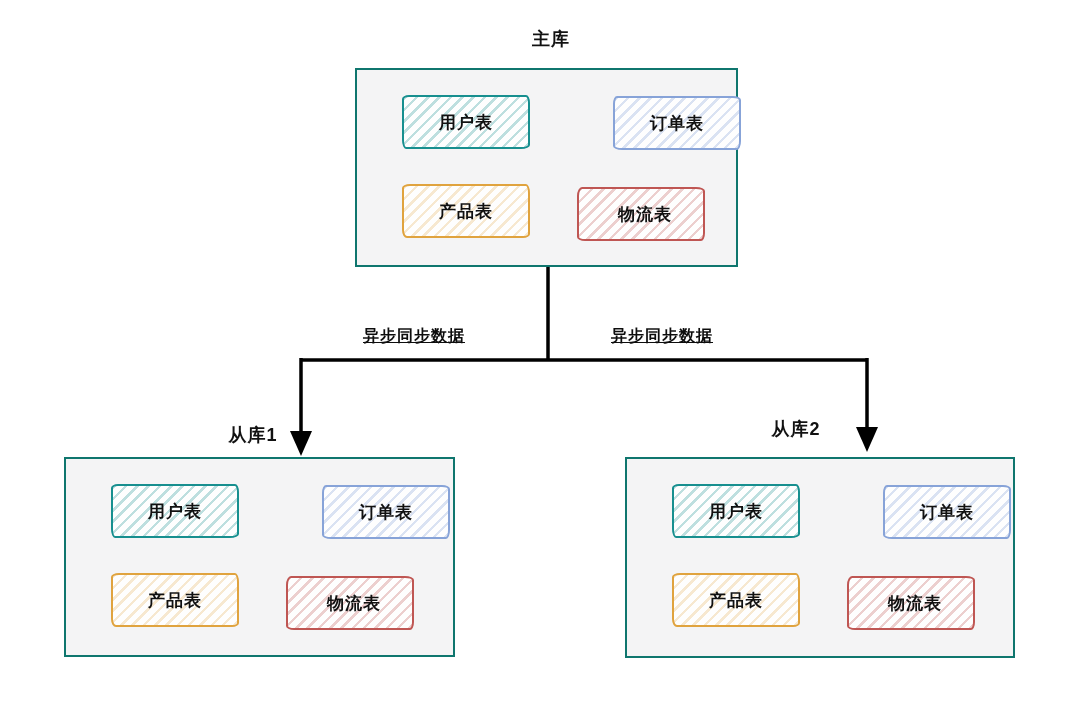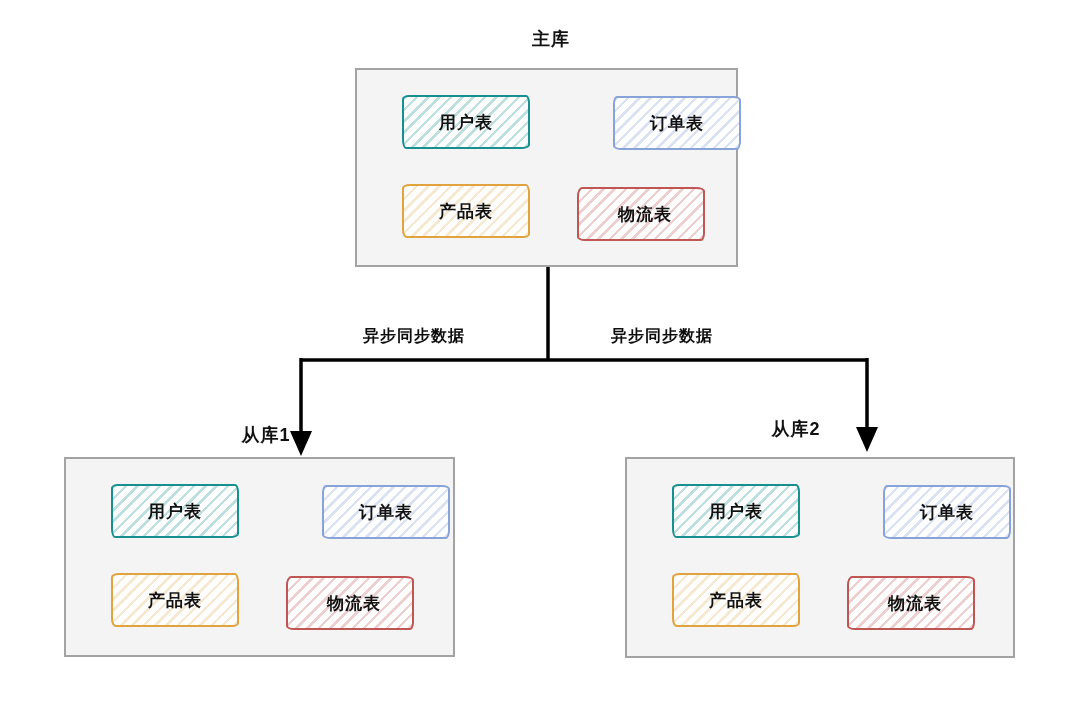--- a/index.html
+++ b/index.html
@@ -21,26 +21,27 @@
   }
 
   .edge-label {
     position: absolute;
     transform: translateX(-50%);
     font-size: 16px;
     font-weight: 700;
     color: #0d0d0d;
     white-space: nowrap;
     letter-spacing: 1px;
+    text-decoration: underline;
   }
 
   .db-box {
     position: absolute;
     background: #f4f4f5;
-    border: 2px solid #a3a3a3;
+    border: 2px solid #0f766e;
   }
   .db-box.master { left: 355px; top: 68px;  width: 383px; height: 199px; }
   .db-box.slave1 { left: 64px;  top: 457px; width: 391px; height: 200px; }
   .db-box.slave2 { left: 625px; top: 457px; width: 390px; height: 201px; }
 
   .chip {
     position: absolute;
     width: 128px;
     height: 54px;
     display: flex;
@@ -89,21 +90,21 @@
       <path d="M548 267 V360"></path>
       <path d="M301 360 H867"></path>
       <path d="M301 358 V433"></path>
       <path d="M867 358 V429"></path>
     </g>
     <path d="M290 431 L312 431 L301 456 Z" fill="#000000"></path>
     <path d="M856 427 L878 427 L867 452 Z" fill="#000000"></path>
   </svg>
 
   <div class="db-title" style="left:551px; top:27px;">主库</div>
-  <div class="db-title" style="left:266px; top:423px;">从库1</div>
+  <div class="db-title" style="left:253px; top:423px;">从库1</div>
   <div class="db-title" style="left:796px; top:417px;">从库2</div>
 
   <div class="edge-label" style="left:414px; top:326px;">异步同步数据</div>
   <div class="edge-label" style="left:662px; top:326px;">异步同步数据</div>
 
   <div class="db-box master">
     <div class="chip c-teal pos-tl">
       <span>用户表</span>
     </div>
     <div class="chip c-blue pos-tr">

